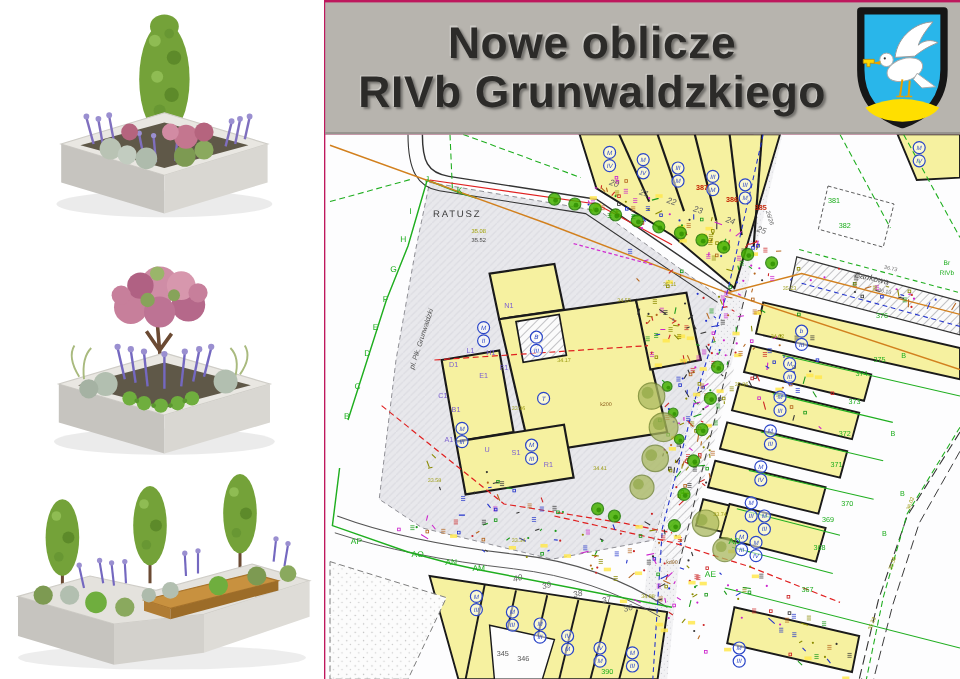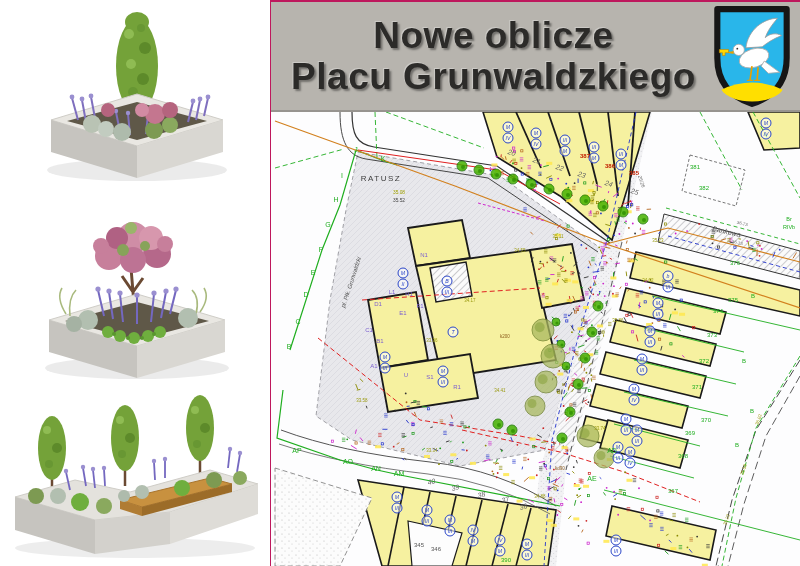--- a/index.html
+++ b/index.html
@@ -188,21 +188,21 @@
         <circle cx="182" cy="96" r="8" fill="#6fae3e"></circle>
       <circle cx="214" cy="88" r="8" fill="#7d9a52"></circle>
         <circle cx="240" cy="86" r="7" fill="#8aa95e"></circle>
       <circle cx="124" cy="104" r="6" fill="#aebbac"></circle>
     </svg>
   </div>
 
   <div id="banner">
     <div id="title-wrap">
       <div>Nowe oblicze</div>
-      <div>Placu Grunwaldzkiego</div>
+      <div>RIVb Grunwaldzkiego</div>
     </div>
     <svg id="crest" viewBox="0 0 80 100" aria-hidden="true">
       <path d="M6,4 H74 V52 C74,78 58,91 40,97 C22,91 6,78 6,52 Z" class="crest-field" fill="#29b6ea" stroke="#161616" stroke-width="6" stroke-linejoin="round"></path>
       <path d="M10,83 Q40,69 70,83 C66,90 53,94.5 40,94.5 C27,94.5 14,90 10,83 Z" class="crest-mound" fill="#ffdf00"></path>
       <path d="M34,42 C36,24 52,13 65,13 C59,20 55,26 53,32 C57,28 64,27 69,30 C61,33 55,37 50,41 Z" fill="#ffffff" stroke="#9a9a9a" stroke-width="0.8"></path>
       <ellipse cx="42" cy="52" rx="15" ry="9" transform="rotate(-18 42 52)" fill="#ffffff" stroke="#aaaaaa" stroke-width="0.8"></ellipse>
       <path d="M52,55 L67,66 L56,67 L49,60 Z" fill="#ffffff" stroke="#aaaaaa" stroke-width="0.8"></path>
       <circle cx="27" cy="44" r="5.5" fill="#ffffff" stroke="#aaaaaa" stroke-width="0.8"></circle>
       <circle cx="25.6" cy="42.8" r="0.9" fill="#333333"></circle>
       <path d="M22,45 L15,46.5 L22,48 Z" fill="#e8a000"></path>

